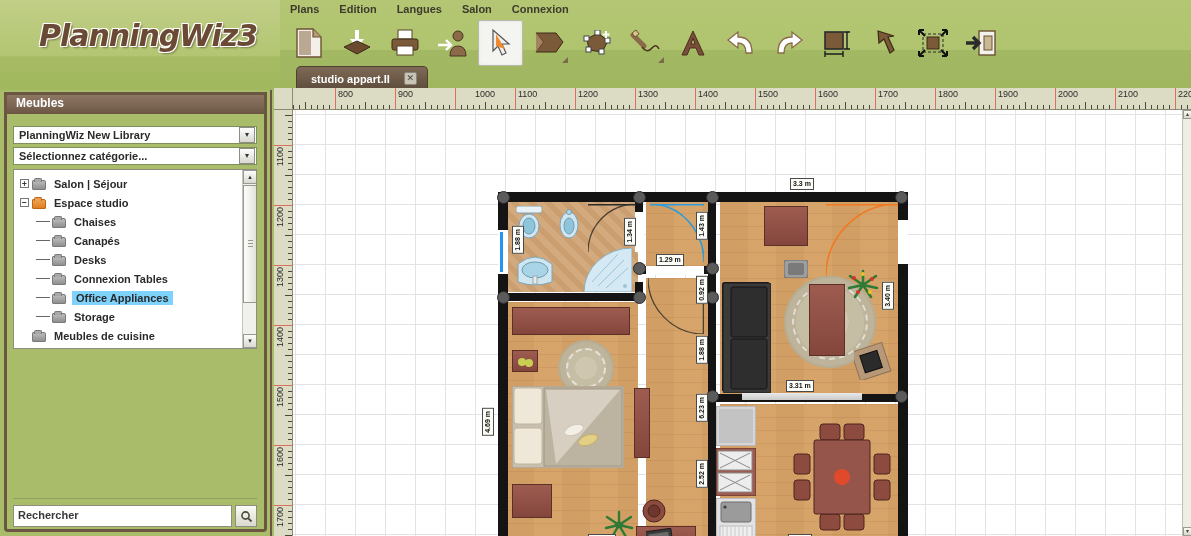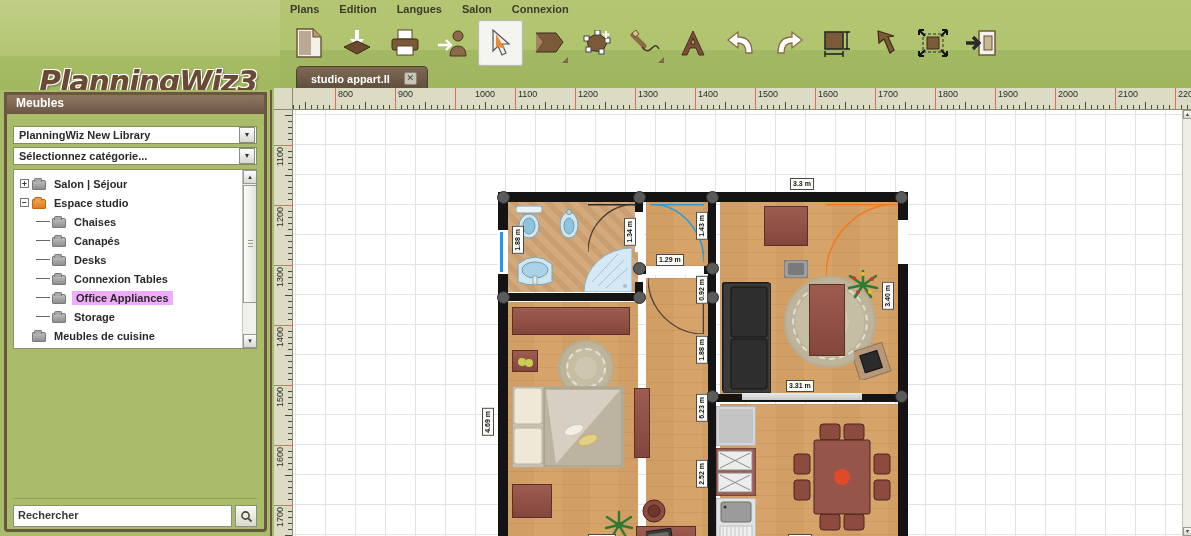--- a/index.html
+++ b/index.html
@@ -18,21 +18,20 @@
   }
   #logo-text {
     position:absolute; left:28px; top:18px; width:240px;
     text-align:center;
     font-size:30px; font-weight:bold; font-style:italic;
     font-family:"DejaVu Sans", sans-serif;
     color:#6b4a35;
     letter-spacing:-1px;
     text-shadow: -1px -1px 0 #fff, 1px -1px 0 #fff, -1px 1px 0 #fff,
                  1px 1px 0 #fff, 2px 2px 2px rgba(60,40,25,.45);
-    margin-top: 46px;
   }
   #logo-url {
     position:absolute; left:28px; top:62px; width:240px; text-align:center;
     font-size:12px; color:#5d5c4e; letter-spacing:.4px;
   }
 
   
   #menubar { position:absolute; left:280px; top:0px; height:19px; display:flex; align-items:center; }
   .menu-item {
     font-size:11px; font-weight:bold; color:#3d3a2c; padding:0 10px;
@@ -115,21 +114,21 @@
   .folder { width:15px;height:12px;margin-right:5px;display:inline-block;position:relative;}
   .folder i {
     position:absolute;left:0;top:2px;width:14px;height:10px;
     background:linear-gradient(to bottom,#bdbdbd,#8f8f8f);
     border:1px solid #7a7a7a; border-radius:1px 2px 1px 1px;
   }
   .folder i:before{content:"";position:absolute;left:1px;top:-3px;width:6px;height:3px;
     background:#a9a9a9;border:1px solid #7a7a7a;border-bottom:none;border-radius:2px 2px 0 0;}
   .folder.open i { background:linear-gradient(to bottom,#f0a34e,#e07c22); border-color:#bb6812; }
   .folder.open i:before{background:#eda055;border-color:#bb6812;}
-  .tlabel.sel { background:#f0abfc; padding:1px 4px; }
+  .tlabel.sel { background:#7dd3fc; padding:1px 4px; }
   .tlabel { padding:1px 2px; }
   
   #tree-sb { position:absolute; right:0; top:0; width:14px; height:100%;
              background:#f0f0ec; border-left:1px solid #c4c4bb;}
   .sb-btn { width:14px;height:14px;background:linear-gradient(to bottom,#fcfcfc,#dadad2);
             border:1px solid #9a9a90; font-size:7px; text-align:center; line-height:11px; color:#333;}
   #sb-up{position:absolute;top:0;left:0;} #sb-down{position:absolute;bottom:0;left:0;}
   #sb-thumb{position:absolute;left:0;top:15px;width:14px;height:118px;
             background:linear-gradient(to right,#fdfdfd,#e2e2da);border:1px solid #9a9a90;}
   #sb-thumb:after{content:"";position:absolute;left:4px;top:50%;margin-top:-4px;

